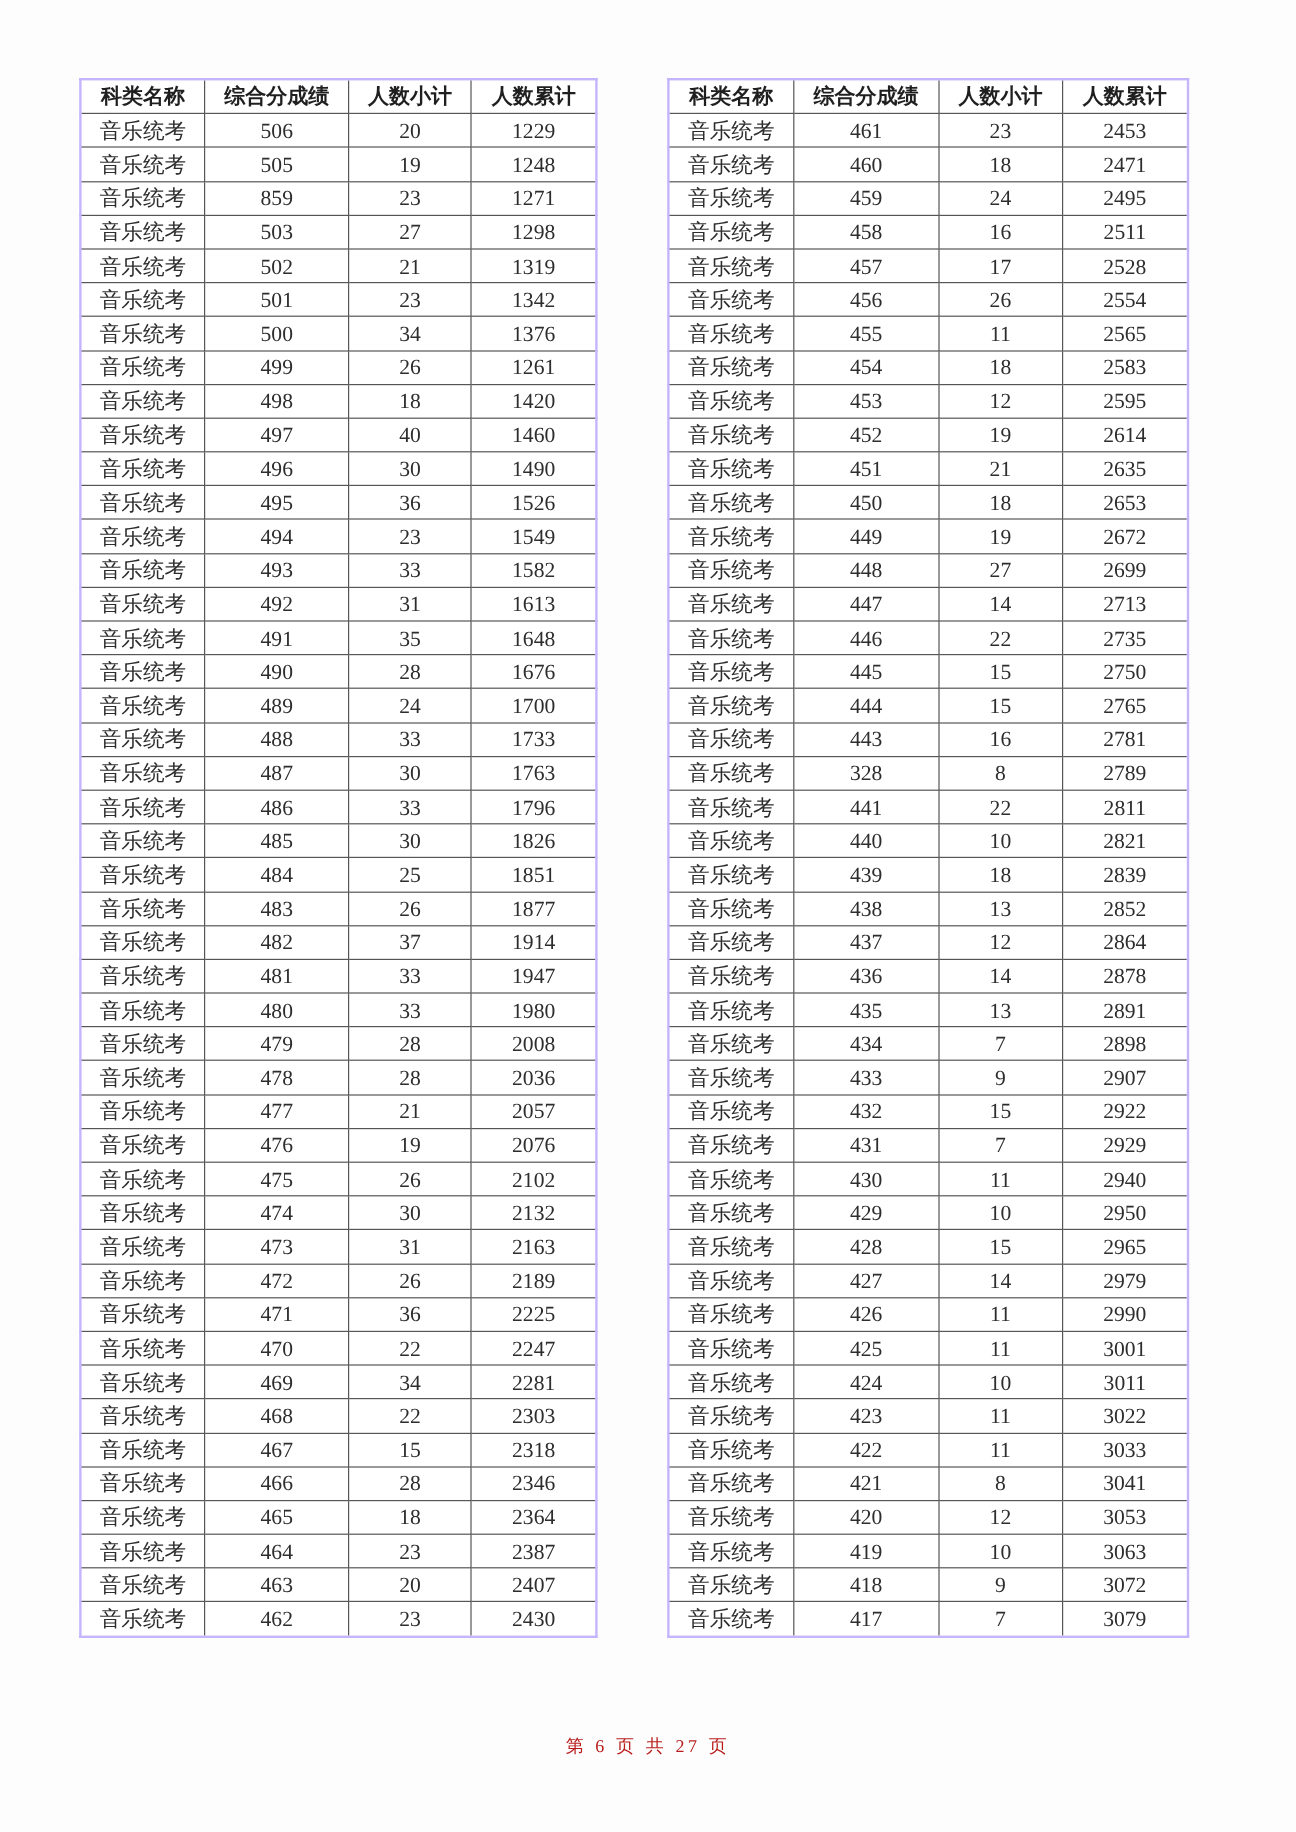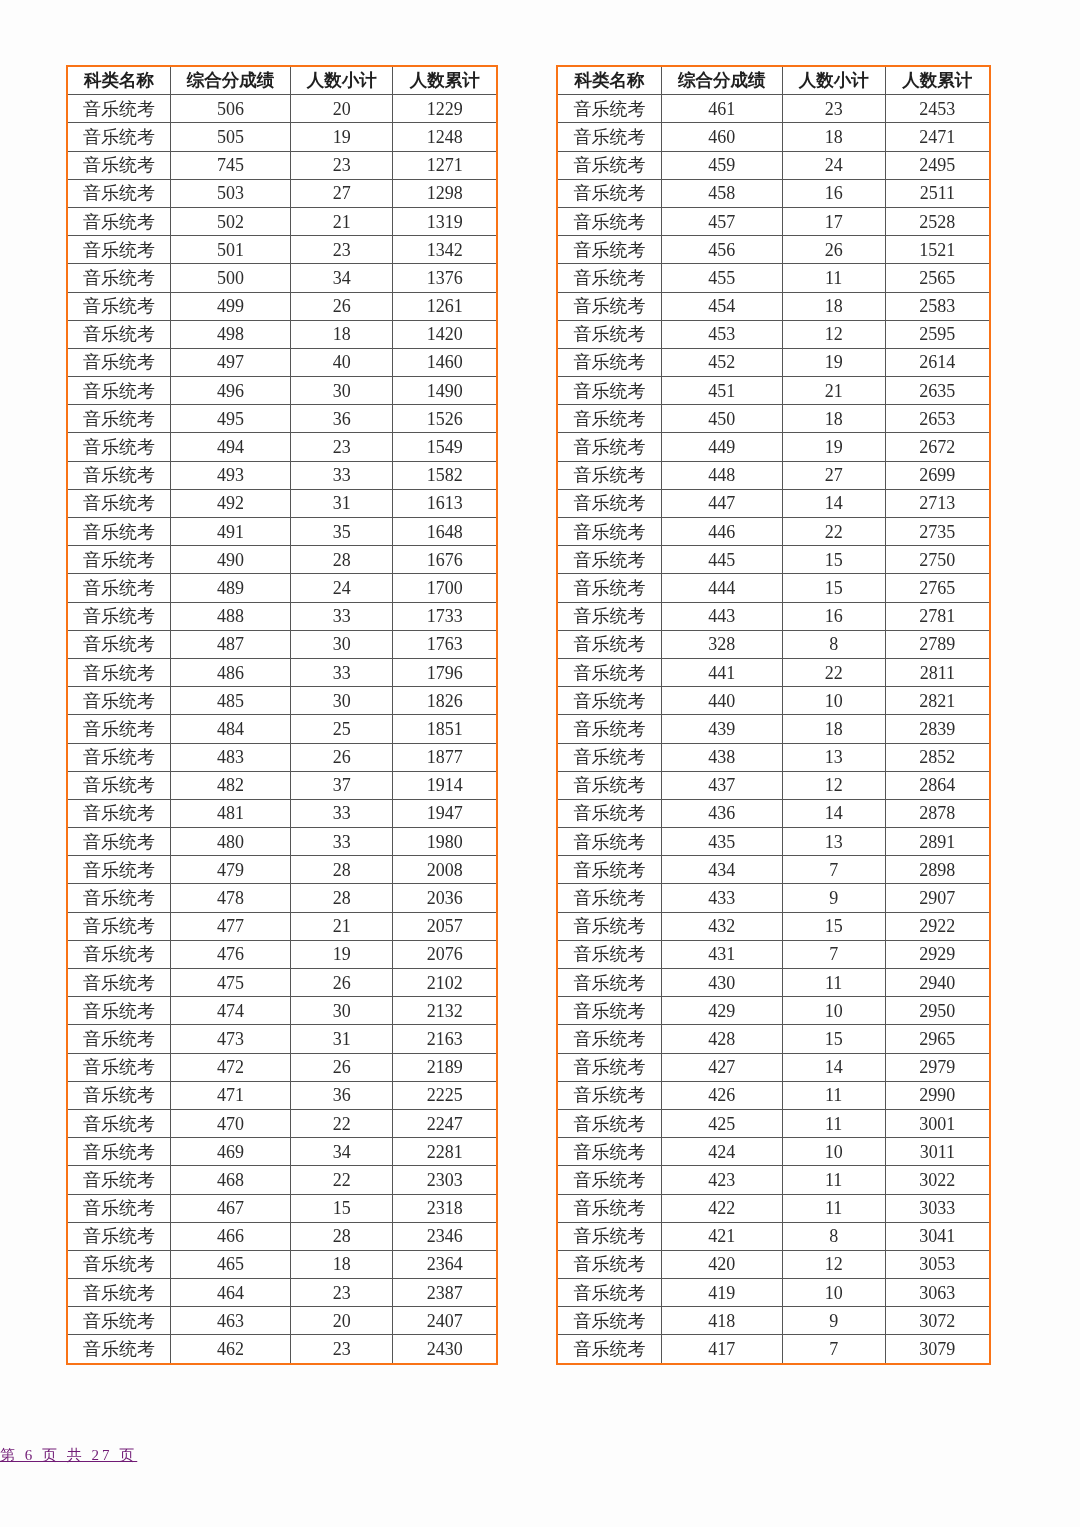--- a/index.html
+++ b/index.html
@@ -15,21 +15,21 @@
     font-family: "Liberation Serif", "DejaVu Serif", serif;
     color: #2d2d2d;
     overflow: hidden;
   }
   table.score-table {
     position: absolute;
     top: 65px;
     border-collapse: collapse;
     table-layout: fixed;
     background: #ffffff;
-    border: 2px solid #f97316;
+    border: 2px solid #c4b5fd;
   }
   #table-left  { left: 66px;  width: 432px; }
   #table-right { left: 556px; width: 435px; }
   .score-table col.col-cat   { width: 24.1%; }
   .score-table col.col-score { width: 27.9%; }
   .score-table col.col-count { width: 23.8%; }
   .score-table col.col-cum   { width: 24.2%; }
   .score-table th, .score-table td {
     border: 1px solid #565656;
     text-align: center;
@@ -45,24 +45,24 @@
   .score-table th {
     font-weight: bold;
     font-size: 17.5px;
     color: #1f1f1f;
   }
   .page-footer {
     position: absolute;
     top: 1446px;
     left: 0;
     width: 100%;
+    text-align: center;
     font-size: 15px;
     letter-spacing: 3px;
-    color: #701a75;
-    text-decoration: underline;
+    color: #b91c1c;
   }
 </style>
 </head>
 <body>
 
 <div class="page">
 
   <table class="score-table" id="table-left">
     <colgroup>
       <col class="col-cat">
@@ -86,21 +86,21 @@
           <td>1229</td>
         </tr>
         <tr>
           <td>音乐统考</td>
           <td>505</td>
           <td>19</td>
           <td>1248</td>
         </tr>
         <tr>
           <td>音乐统考</td>
-          <td>745</td>
+          <td>859</td>
           <td>23</td>
           <td>1271</td>
         </tr>
         <tr>
           <td>音乐统考</td>
           <td>503</td>
           <td>27</td>
           <td>1298</td>
         </tr>
         <tr>
@@ -395,21 +395,21 @@
         <tr>
           <td>音乐统考</td>
           <td>457</td>
           <td>17</td>
           <td>2528</td>
         </tr>
         <tr>
           <td>音乐统考</td>
           <td>456</td>
           <td>26</td>
-          <td>1521</td>
+          <td>2554</td>
         </tr>
         <tr>
           <td>音乐统考</td>
           <td>455</td>
           <td>11</td>
           <td>2565</td>
         </tr>
         <tr>
           <td>音乐统考</td>
           <td>454</td>

